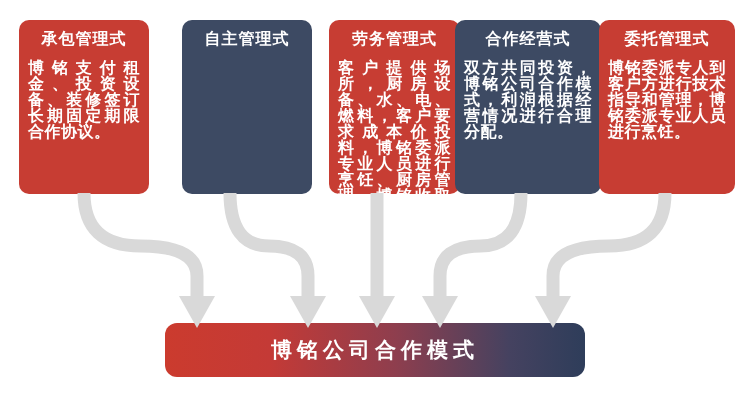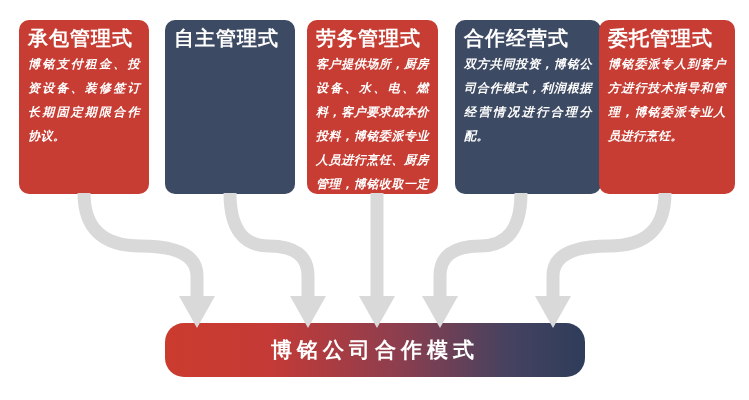--- a/index.html
+++ b/index.html
@@ -20,53 +20,52 @@
     top: 20px;
     height: 174px;
     border-radius: 10px;
     box-sizing: border-box;
     padding: 7px 9px 8px 9px;
     color: #ffffff;
   }
   .card--red  { background: #c73d33; }
   .card--dark { background: #3d4a63; }
   .card__title {
-    font-size: 20px;
+    font-size: 16px;
     line-height: 23px;
     font-weight: bold;
-    text-align: left;
+    text-align: center;
     letter-spacing: 1px;
-    margin-bottom: 2px;
+    margin-bottom: 10px;
     white-space: nowrap;
   }
   .card__body {
-    font-size: 12px;
-    line-height: 24px;
+    font-size: 16px;
+    line-height: 16px;
     font-weight: bold;
     text-align: justify;
     text-justify: inter-character;
     letter-spacing: 0.5px;
     word-break: break-all;
-    font-style: italic;
   }
   .arrows {
     position: absolute;
     left: 0;
     top: 0;
     width: 749px;
     height: 400px;
     pointer-events: none;
   }
   .bar {
     position: absolute;
     left: 165px;
     top: 323px;
     width: 420px;
     height: 54px;
-    border-radius: 19px;
+    border-radius: 12px;
     background: linear-gradient(90deg, #cb3b2e 0%, #c43a36 25%, #8e3e4e 55%, #454260 82%, #2e3d5a 100%);
     display: flex;
     align-items: center;
     justify-content: center;
   }
   .bar__label {
     color: #ffffff;
     font-size: 21px;
     font-weight: bold;
     letter-spacing: 5px;
@@ -76,25 +75,25 @@
 </head>
 <body>
 
 <div class="stage">
 
   <div class="card card--red" style="left:19px; width:130px;">
     <div class="card__title">承包管理式</div>
     <div class="card__body">博铭支付租金、投资设备、装修签订长期固定期限合作协议。</div>
   </div>
 
-  <div class="card card--dark" style="left:165px; width:130px;">
+  <div class="card card--dark" style="left:182px; width:130px;">
     <div class="card__title">自主管理式</div>
   </div>
 
-  <div class="card card--red" style="left:307px; width:131px;">
+  <div class="card card--red" style="left:329px; width:131px;">
     <div class="card__title">劳务管理式</div>
     <div class="card__body">客户提供场所，厨房设备、水、电、燃料，客户要求成本价投料，博铭委派专业人员进行烹饪、厨房管理，博铭收取一定的劳动务及管理费。</div>
   </div>
 
   <div class="card card--dark" style="left:455px; width:146px;">
     <div class="card__title">合作经营式</div>
     <div class="card__body">双方共同投资，博铭公司合作模式，利润根据经营情况进行合理分配。</div>
   </div>
 
   <div class="card card--red" style="left:599px; width:136px;">

